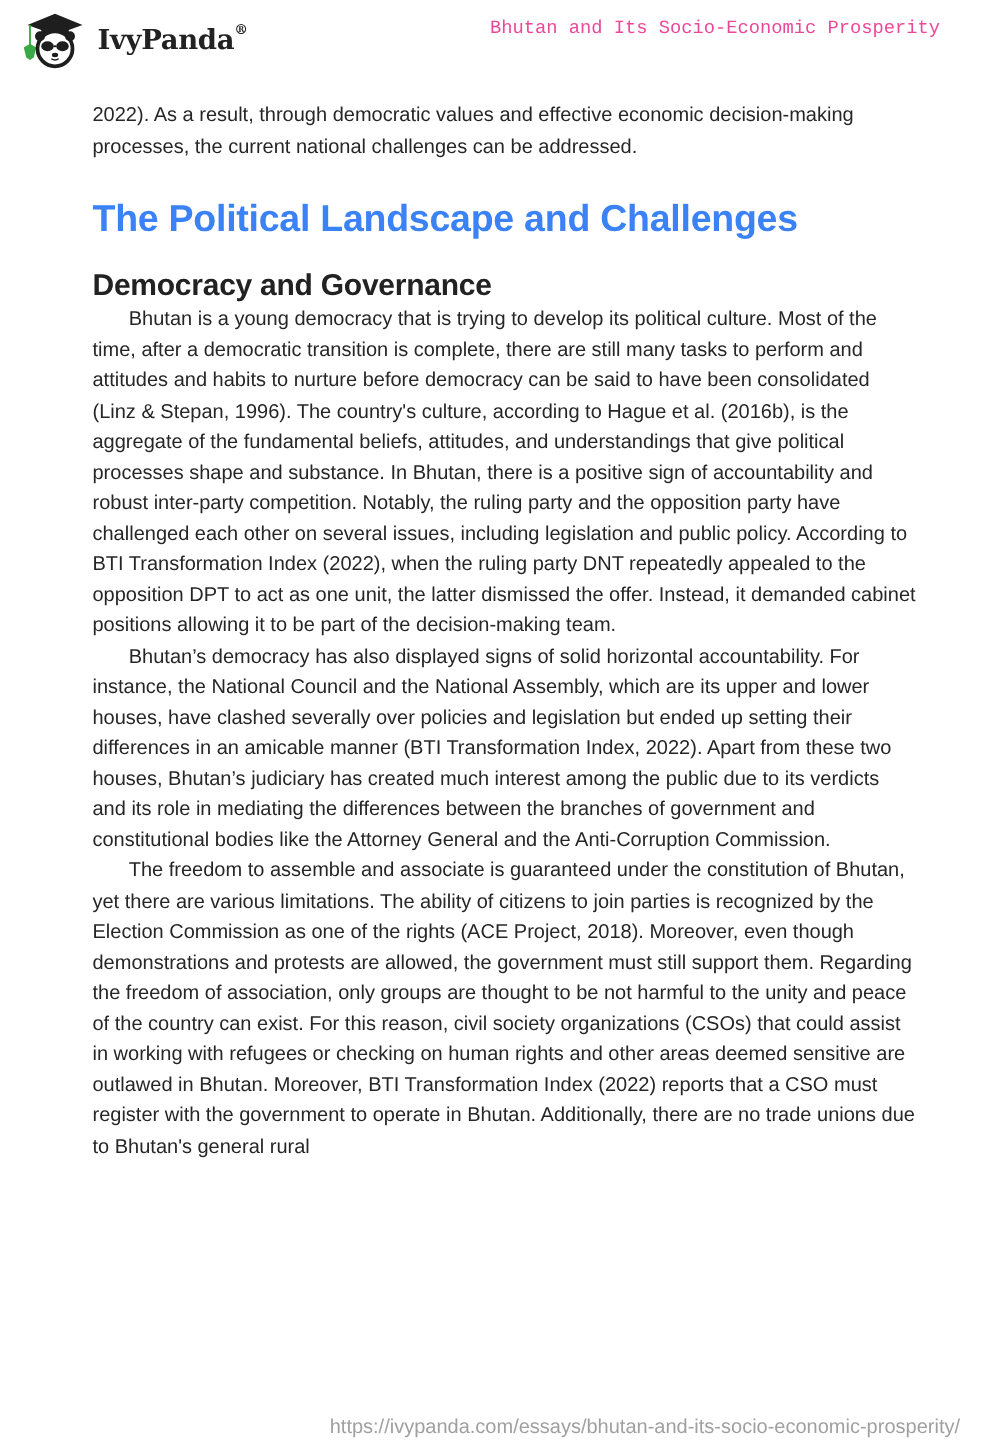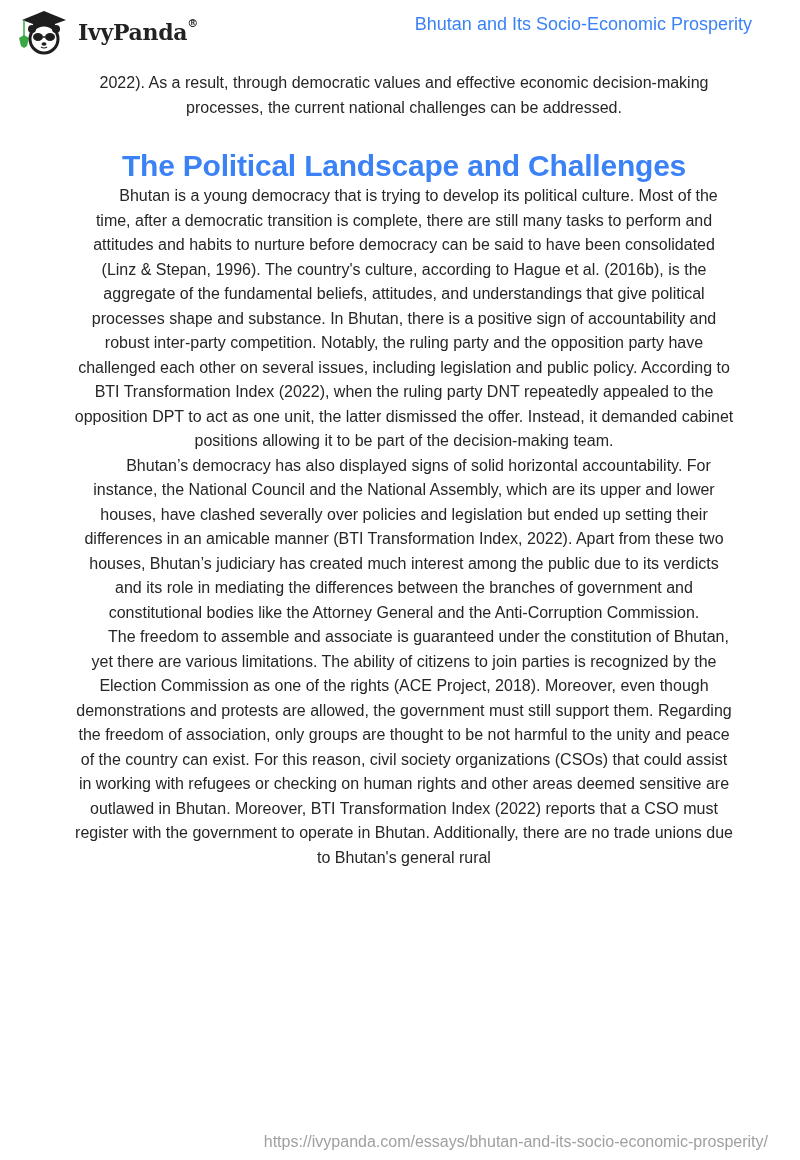--- a/index.html
+++ b/index.html
@@ -41,29 +41,29 @@
       font-size: 11px;
       font-weight: bold;
       vertical-align: top;
       position: relative;
       top: -2px;
     }
     .doc-title {
       position: absolute;
       right: 32px;
       top: 14px;
-      font-size: 18px;
-      color: #3b82f6;
+      font-size: 15px;
+      color: #ec4899;
+      font-family: Liberation Mono, monospace;
     }
     .content {
       position: absolute;
       left: 74px;
-      top: 71px;
+      top: 81px;
       width: 660px;
-      text-align: center;
     }
     p {
       margin: 0;
       font-size: 16px;
       line-height: 24.5px;
       color: #262626;
     }
     p.indent { text-indent: 29px; }
     h1 {
       margin: 28px 0 0 0;
@@ -122,19 +122,20 @@
     <span class="logo-text"><span>IvyPanda</span><sup>®</sup></span>
   </div>
   <div class="doc-title">Bhutan and Its Socio-Economic Prosperity</div>
 </div>
 
 <main class="content">
   <p>2022). As a result, through democratic values and effective economic decision-making processes, the current national challenges can be addressed.</p>
 
   <h1>The Political Landscape and Challenges</h1>
 
+  <h2>Democracy and Governance</h2>
   <p class="indent gap-p">Bhutan is a young democracy that is trying to develop its political culture. Most of the time, after a democratic transition is complete, there are still many tasks to perform and attitudes and habits to nurture before democracy can be said to have been consolidated (Linz &amp; Stepan, 1996). The country's culture, according to Hague et al. (2016b), is the aggregate of the fundamental beliefs, attitudes, and understandings that give political processes shape and substance. In Bhutan, there is a positive sign of accountability and robust inter-party competition. Notably, the ruling party and the opposition party have challenged each other on several issues, including legislation and public policy. According to BTI Transformation Index (2022), when the ruling party DNT repeatedly appealed to the opposition DPT to act as one unit, the latter dismissed the offer. Instead, it demanded cabinet positions allowing it to be part of the decision-making team.</p>
   <p class="indent gap-p">Bhutan’s democracy has also displayed signs of solid horizontal accountability. For instance, the National Council and the National Assembly, which are its upper and lower houses, have clashed severally over policies and legislation but ended up setting their differences in an amicable manner (BTI Transformation Index, 2022). Apart from these two houses, Bhutan’s judiciary has created much interest among the public due to its verdicts and its role in mediating the differences between the branches of government and constitutional bodies like the Attorney General and the Anti-Corruption Commission.</p>
 
   <p class="indent gap-p">The freedom to assemble and associate is guaranteed under the constitution of Bhutan, yet there are various limitations. The ability of citizens to join parties is recognized by the Election Commission as one of the rights (ACE Project, 2018). Moreover, even though demonstrations and protests are allowed, the government must still support them. Regarding the freedom of association, only groups are thought to be not harmful to the unity and peace of the country can exist. For this reason, civil society organizations (CSOs) that could assist in working with refugees or checking on human rights and other areas deemed sensitive are outlawed in Bhutan. Moreover, BTI Transformation Index (2022) reports that a CSO must register with the government to operate in Bhutan. Additionally, there are no trade unions due to Bhutan's general rural</p>
 </main>
 
 <a class="footer-url">https://ivypanda.com/essays/bhutan-and-its-socio-economic-prosperity/</a>
 
 </body></html>

